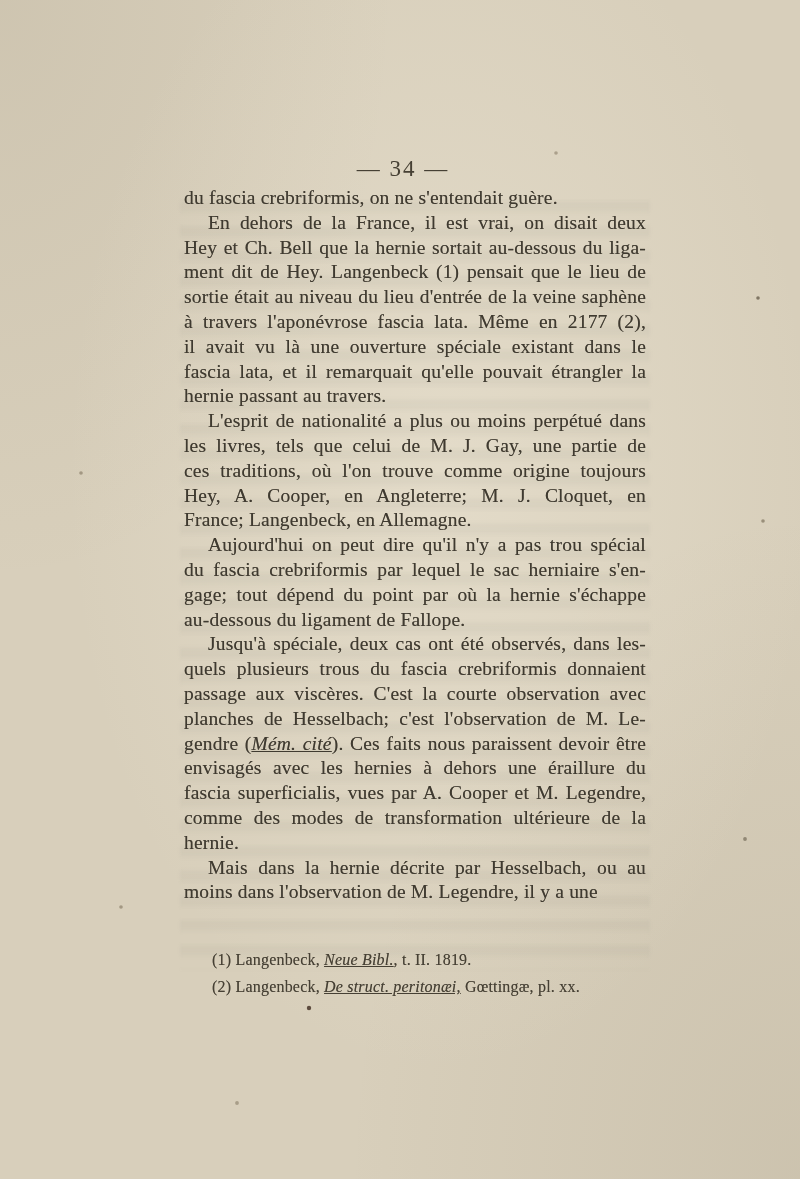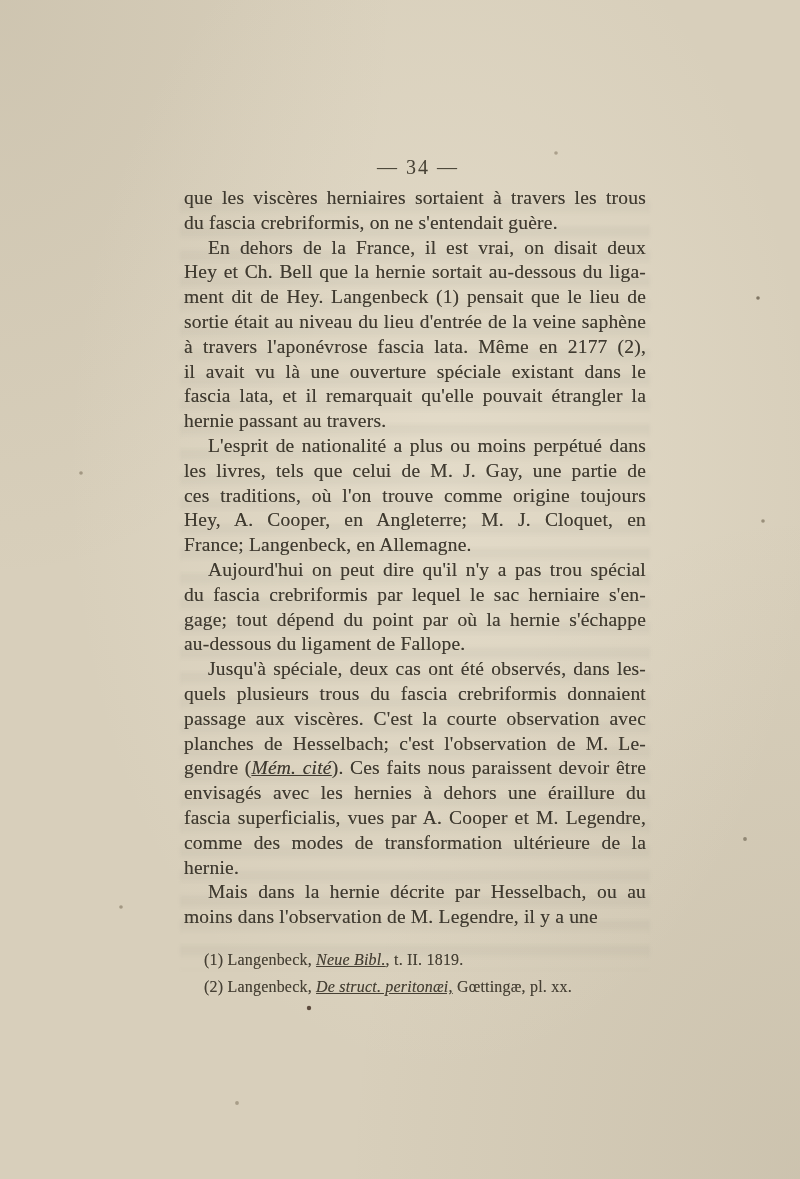--- a/index.html
+++ b/index.html
@@ -38,58 +38,57 @@
       762px 520px 0 0.8px rgba(110,98,76,0.6),
       744px 838px 0 0.9px rgba(90,80,62,0.55),
       80px  472px 0 0.8px rgba(110,98,76,0.5),
       120px 906px 0 0.8px rgba(110,98,76,0.5),
       555px 152px 0 0.8px rgba(110,98,76,0.45),
       236px 1102px 0 0.9px rgba(110,98,76,0.45);
     pointer-events: none;
   }
   .page-number {
     position: absolute;
-    left: 187px; top: 156px; width: 462px;
+    left: 172px; top: 156px; width: 462px;
     text-align: center;
-    font-size: 20px;
+    font-size: 23px;
     letter-spacing: 2px;
     color: #464034;
   }
   .body-text {
     position: absolute;
     left: 184px; top: 186px; width: 462px;
     font-size: 19.5px;
     line-height: 24.8px;
     letter-spacing: 0.2px;
     text-shadow: 0 0 0.5px rgba(63,58,48,0.55);
   }
   .line { text-align: justify; white-space: normal; }
   .line.just { text-align-last: justify; }
   .line.last { text-align-last: left; }
   .line.indent { text-indent: 24px; }
   .it { font-style: italic; text-decoration: underline; }
   .footnotes {
     position: absolute;
-    left: 204px; top: 946px; width: 442px;
+    left: 212px; top: 946px; width: 442px;
     font-size: 16px;
     line-height: 27px;
     letter-spacing: 0.2px;
     color: #464034;
     text-shadow: 0 0 0.4px rgba(63,58,48,0.5);
   }
 </style>
 </head>
 <body>
 
 <div class="page">
   <div class="ghost"></div>
   <div class="specks"></div>
   <div class="page-number">— 34 —</div>
   <div class="body-text" id="body-lines">
-      <div class="line just"><span>que les viscères herniaires sortaient à travers les trous</span></div>
       <div class="line last"><span>du fascia crebriformis, on ne s'entendait guère.</span></div>
       <div class="line indent just"><span>En dehors de la France, il est vrai, on disait deux</span></div>
       <div class="line just"><span>Hey et Ch. Bell que la hernie sortait au-dessous du liga-</span></div>
       <div class="line just"><span>ment dit de Hey. Langenbeck (1) pensait que le lieu de</span></div>
       <div class="line just"><span>sortie était au niveau du lieu d'entrée de la veine saphène</span></div>
       <div class="line just"><span>à travers l'aponévrose fascia lata. Même en 2177 (2),</span></div>
       <div class="line just"><span>il avait vu là une ouverture spéciale existant dans le</span></div>
       <div class="line just"><span>fascia lata, et il remarquait qu'elle pouvait étrangler la</span></div>
       <div class="line last"><span>hernie passant au travers.</span></div>
       <div class="line indent just"><span>L'esprit de nationalité a plus ou moins perpétué dans</span></div>

